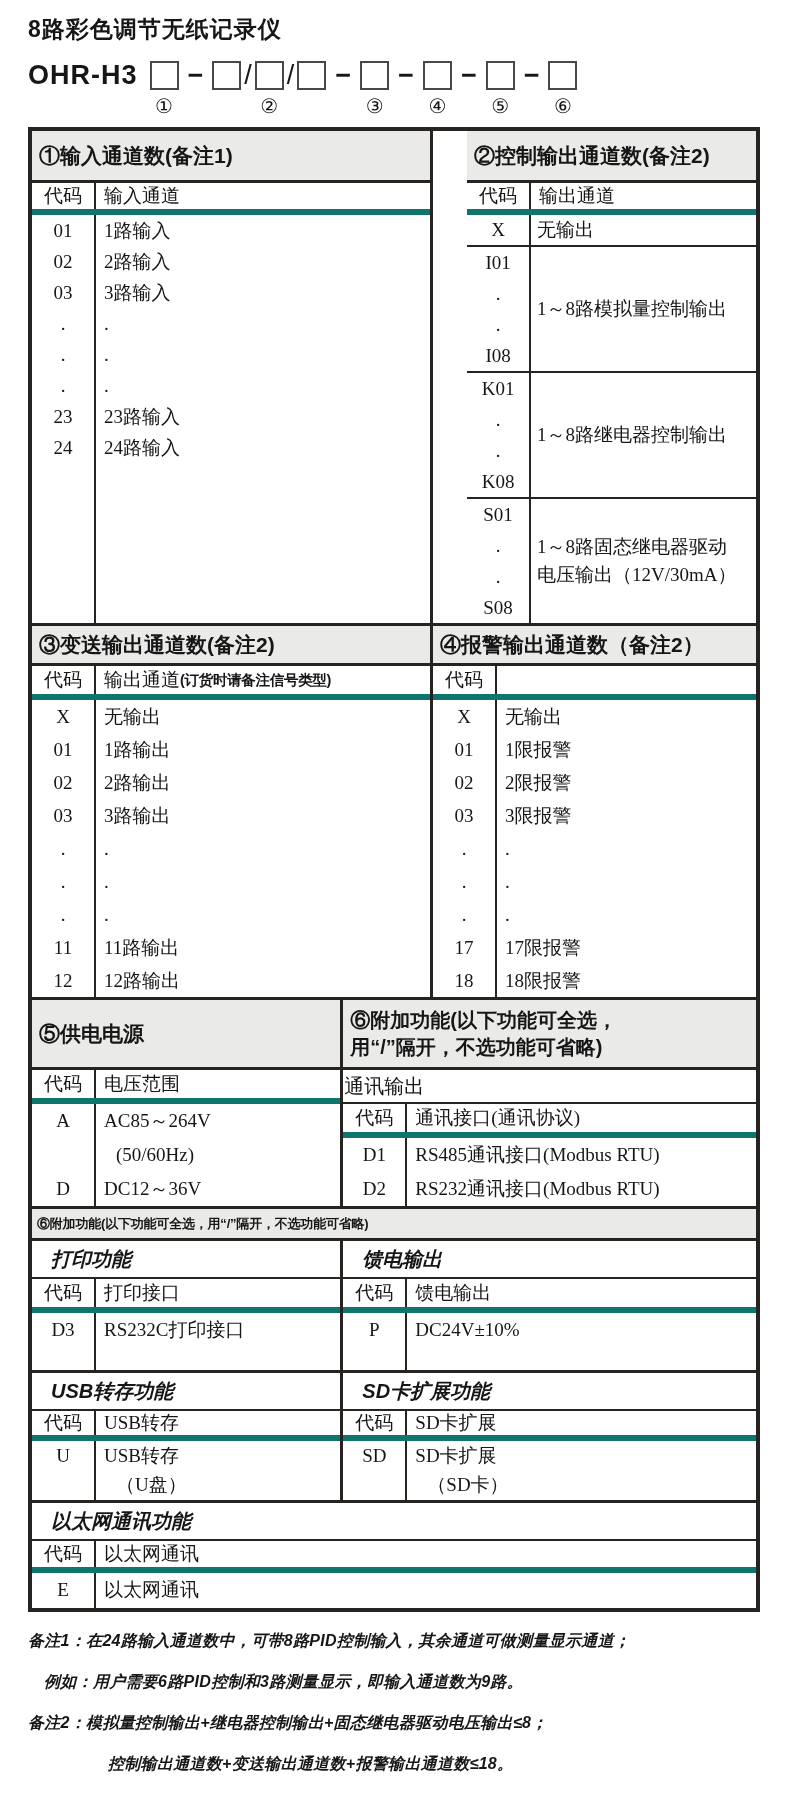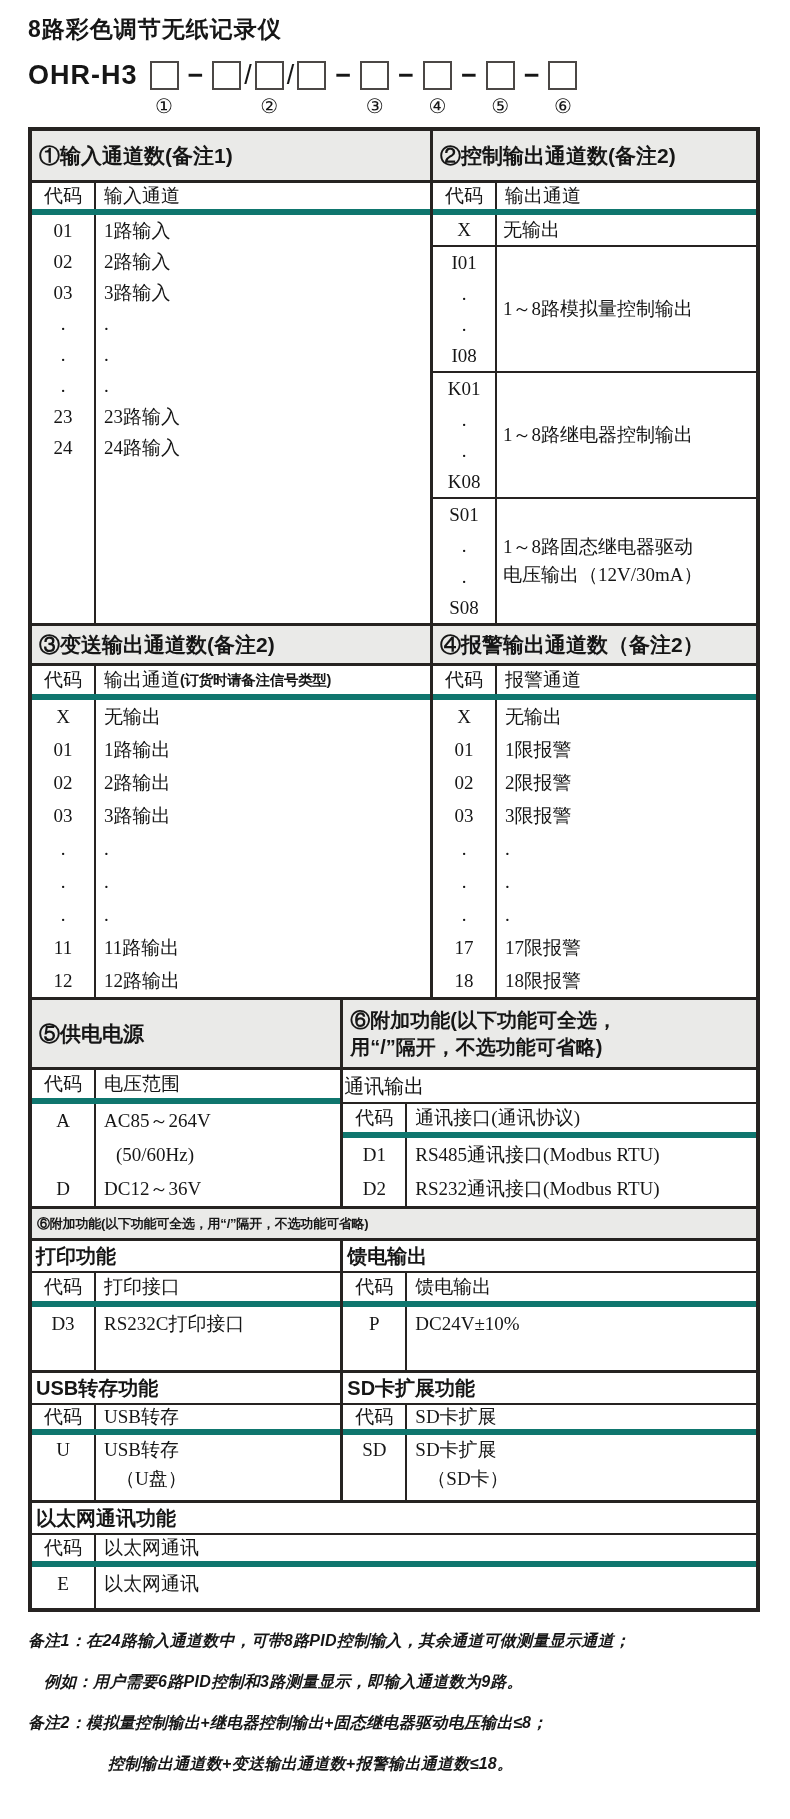--- a/index.html
+++ b/index.html
@@ -21,21 +21,21 @@
   .mgroup { display: flex; flex-direction: column; align-items: center; }
   .mboxes { display: flex; align-items: center; height: 33px; }
   .mbox { width: 29px; height: 29px; border: 2px solid #4b4745; background: #fff; display: inline-block; }
   .mslash { font-size: 27px; line-height: 33px; padding: 0 3px; }
   .mdash { font-size: 27px; font-weight: bold; line-height: 33px; margin: 0 9px; }
   .mlabel { font-size: 20px; line-height: 22px; margin-top: 3px; }
 
   
   .otable { width: 732px; border: 4px solid #262321; margin-top: 4px; }
   .band { display: flex; border-top: 3px solid #262321; }
-  .band:first-child { border-top: none; }
+  .band:first-child { border-top: none; gap: 34px; }
   .col { display: flex; flex-direction: column; }
   .w55 { width: 55.4%; border-right: 3px solid #262321; }
   .w43 { width: 43%; border-right: 3px solid #262321; }
   .colR { flex: 1; }
   .colF { width: 100%; }
 
   .sec-header { background: #eaeae8; font-weight: bold; font-size: 21px; display: flex; align-items: center; padding: 0 7px; border-bottom: 3px solid #262321; }
   .h1 { height: 52px; }
   .h2 { height: 40px; }
   .h3 { height: 70px; }
@@ -59,21 +59,21 @@
   
   .groups { display: flex; flex-direction: column; font-family: "Liberation Serif", serif; font-size: 19px; }
   .group { display: flex; border-bottom: 2px solid #262321; }
   .group.last { border-bottom: none; }
   .gcodes { width: 64px; border-right: 2px solid #262321; text-align: center; }
   .gx .gl { height: 30px; line-height: 30px; }
   .g4 .gl { height: 31px; line-height: 31px; }
   .gdesc { flex: 1; display: flex; flex-direction: column; justify-content: center; padding-left: 6px; }
   .gdl { line-height: 28px; }
 
-  .col-title { font-weight: bold; font-size: 20px; height: 32px; display: flex; align-items: center; padding-left: 4px; border-bottom: 2px solid #262321; flex: none; }
+  .col-title { font-weight: bold; font-size: 20px; height: 38px; display: flex; align-items: center; padding-left: 19px; border-bottom: 2px solid #262321; flex: none; font-style: italic; }
   .comm-title { font-weight: normal; font-size: 20px; height: 34px; display: flex; align-items: center; padding-left: 1px; border-bottom: 2px solid #262321; flex: none; }
 
   .band-d { background: #eaeae8; font-weight: bold; font-size: 13px; height: 32px; display: flex; align-items: center; padding: 0 5px; letter-spacing: -0.2px; }
   .band-e { height: 132px; }
   .band-f { height: 130px; }
   .band-g { height: 108px; }
 
   
   .notes { padding: 16px 0 0 0; font-weight: bold; font-size: 16px; letter-spacing: 0.3px; font-style: italic; }
   .note { margin-bottom: 15px; line-height: 26px; }
@@ -253,21 +253,20 @@
             <div class="ln33">.</div>
             <div class="ln33">11路输出</div>
             <div class="ln33">12路输出</div>
           </div>
         </div>
       </div>
       <div class="col colR">
         <div class="sec-header h2">④报警输出通道数（备注2）</div>
         <div class="subrow sub34">
           <div class="c">代码</div>
-          <div class="d">报警通道</div>
         </div>
         <div class="data-area">
           <div class="cstack">
             <div class="ln33">X</div>
             <div class="ln33">01</div>
             <div class="ln33">02</div>
             <div class="ln33">03</div>
             <div class="ln33">.</div>
             <div class="ln33">.</div>
             <div class="ln33">.</div>

